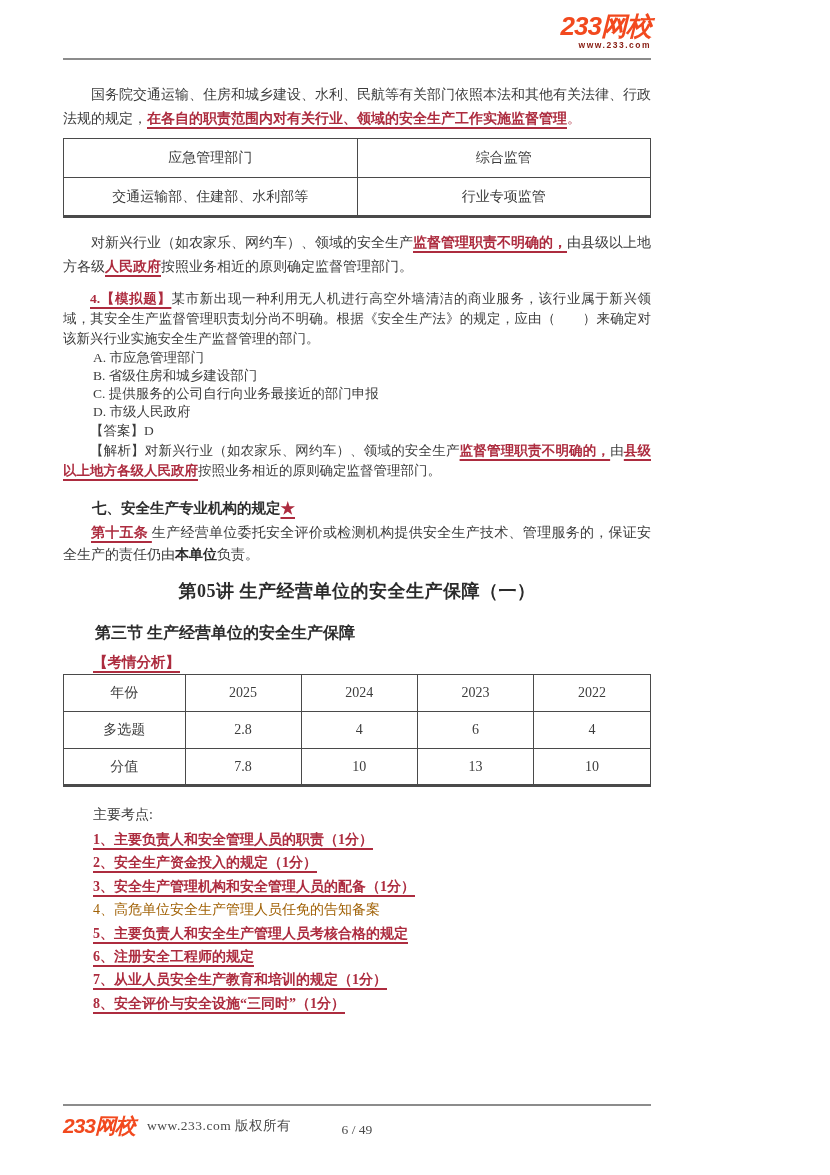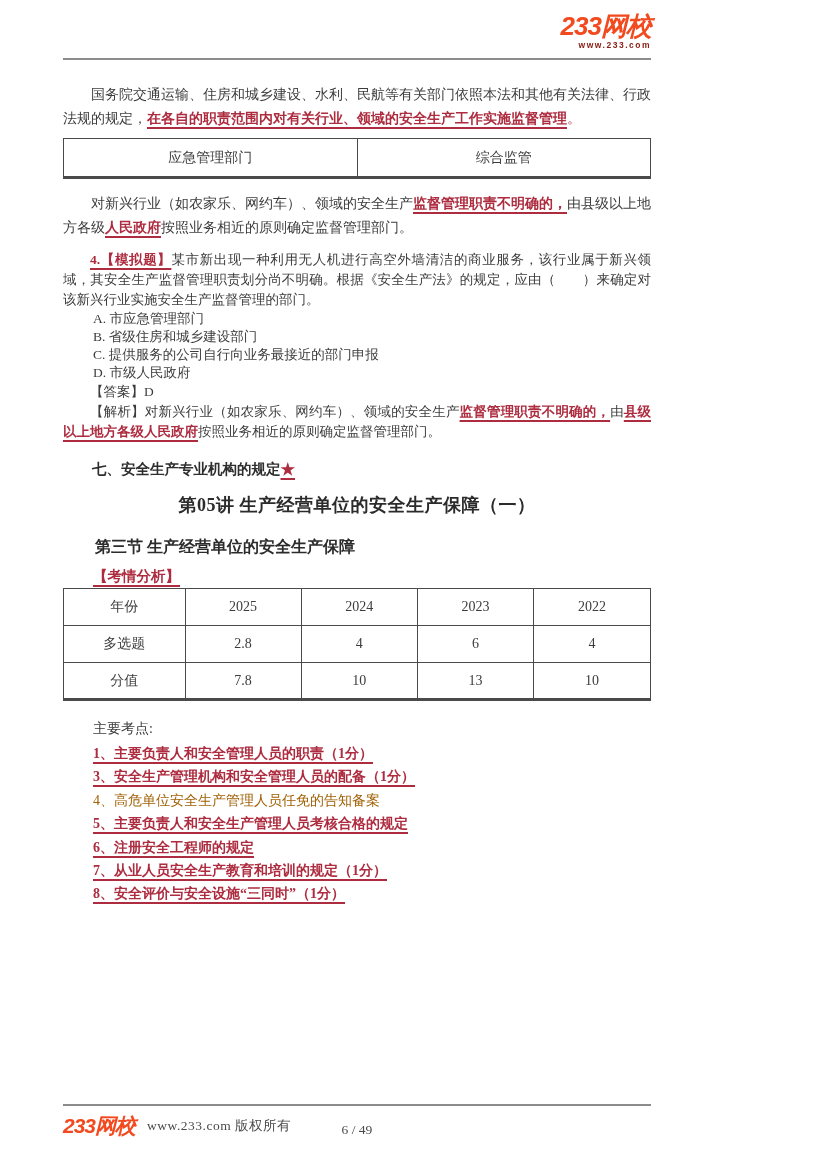--- a/index.html
+++ b/index.html
@@ -115,39 +115,44 @@
   <table class="tbl tbl1">
     <colgroup>
         <col style="width:50%">
         <col style="width:50%">
       </colgroup>
     <tbody>
       <tr>
         <td>应急管理部门</td>
         <td>综合监管</td>
       </tr>
+      <tr>
+        <td>交通运输部、住建部、水利部等</td>
+        <td>行业专项监管</td>
+      </tr>
     </tbody>
   </table>
 
   <p class="para p2 indent"><span class="seg-n">对新兴行业（如农家乐、网约车）、领域的安全生产</span><span class="seg-r">监督管理职责不明确的，</span><span class="seg-n">由县级以上地方各级</span><span class="seg-r">人民政府</span><span class="seg-n">按照业务相近的原则确定监督管理部门。</span></p>
 
   <div class="q-block">
     <div class="q-stem"><span class="seg-r">4.【模拟题】</span><span class="seg-n">某市新出现一种利用无人机进行高空外墙清洁的商业服务，该行业属于新兴领域，其安全生产监督管理职责划分尚不明确。根据《安全生产法》的规定，应由（　　）来确定对该新兴行业实施安全生产监督管理的部门。</span></div>
     <div class="q-options">
       <div class="q-option">A. 市应急管理部门</div>
       <div class="q-option">B. 省级住房和城乡建设部门</div>
       <div class="q-option">C. 提供服务的公司自行向业务最接近的部门申报</div>
       <div class="q-option">D. 市级人民政府</div>
     </div>
     <div class="qa-line">【答案】D</div>
     <div class="analysis"><span class="seg-n">【解析】对新兴行业（如农家乐、网约车）、领域的安全生产</span><span class="seg-r">监督管理职责不明确的，</span><span class="seg-n">由</span><span class="seg-r">县级以上地方各级人民政府</span><span class="seg-n">按照业务相近的原则确定监督管理部门。</span></div>
   </div>
 
   <div class="sec7"><span class="seg-h">七、安全生产专业机构的规定</span><span class="seg-star">★</span></div>
 
+  <p class="art15"><span class="seg-r">第十五条 </span><span class="seg-n">生产经营单位委托安全评价或检测机构提供安全生产技术、管理服务的，保证安全生产的责任仍由</span><span class="seg-b">本单位</span><span class="seg-n">负责。</span></p>
 
   <div class="lecture-title">第05讲 生产经营单位的安全生产保障（一）</div>
 
   <div class="section-title">第三节 生产经营单位的安全生产保障</div>
 
   <div class="exam-label">
     <span>【考情分析】</span>
   </div>
 
   <table class="tbl tbl2">
@@ -179,20 +184,21 @@
         <td>10</td>
         <td>13</td>
         <td>10</td>
       </tr>
     </tbody>
   </table>
 
   <div class="kp-label">主要考点:</div>
   <div class="kp-list">
     <div class="kp-item kp-red">1、主要负责人和安全管理人员的职责（1分）</div>
+    <div class="kp-item kp-red">2、安全生产资金投入的规定（1分）</div>
     <div class="kp-item kp-red">3、安全生产管理机构和安全管理人员的配备（1分）</div>
     <div class="kp-item">4、高危单位安全生产管理人员任免的告知备案</div>
     <div class="kp-item kp-red">5、主要负责人和安全生产管理人员考核合格的规定</div>
     <div class="kp-item kp-red">6、注册安全工程师的规定</div>
     <div class="kp-item kp-red">7、从业人员安全生产教育和培训的规定（1分）</div>
     <div class="kp-item kp-red">8、安全评价与安全设施“三同时”（1分）</div>
   </div>
 
   <div class="footer">
     <hr class="rule" style="margin-top:0;">

